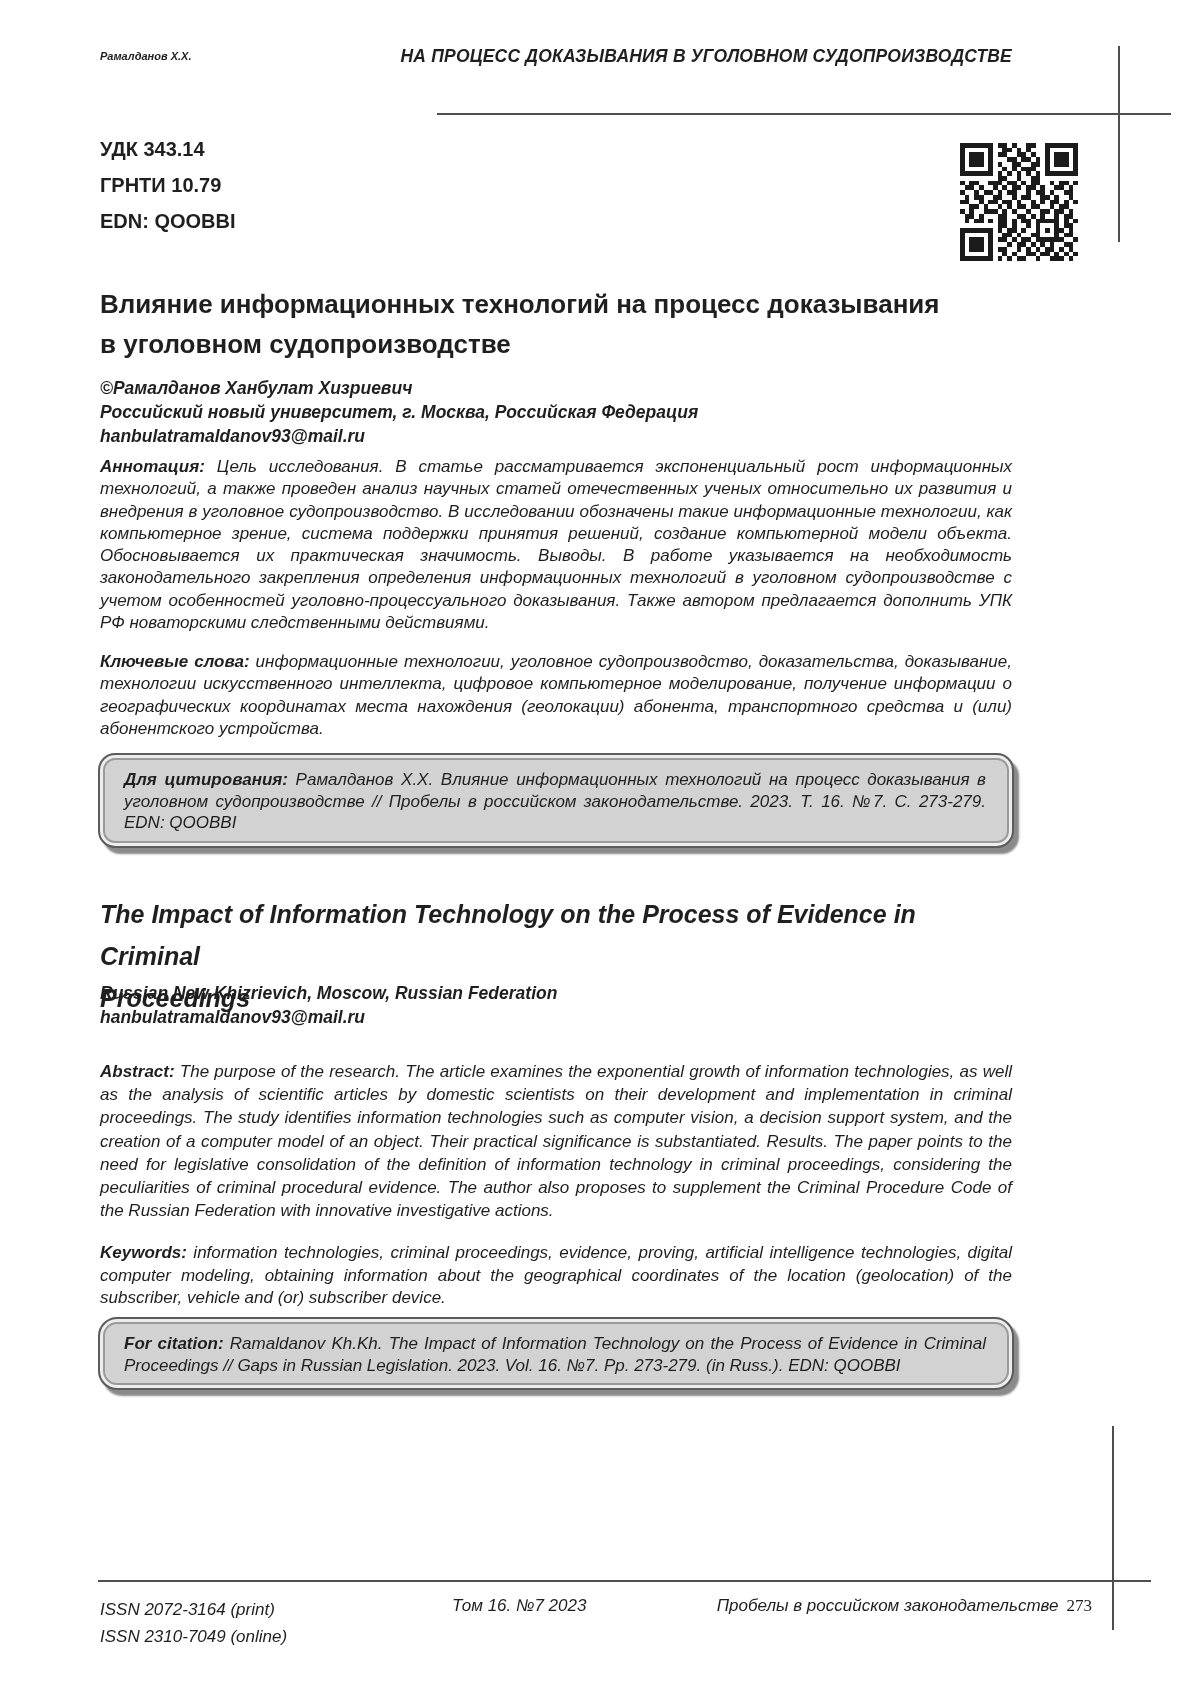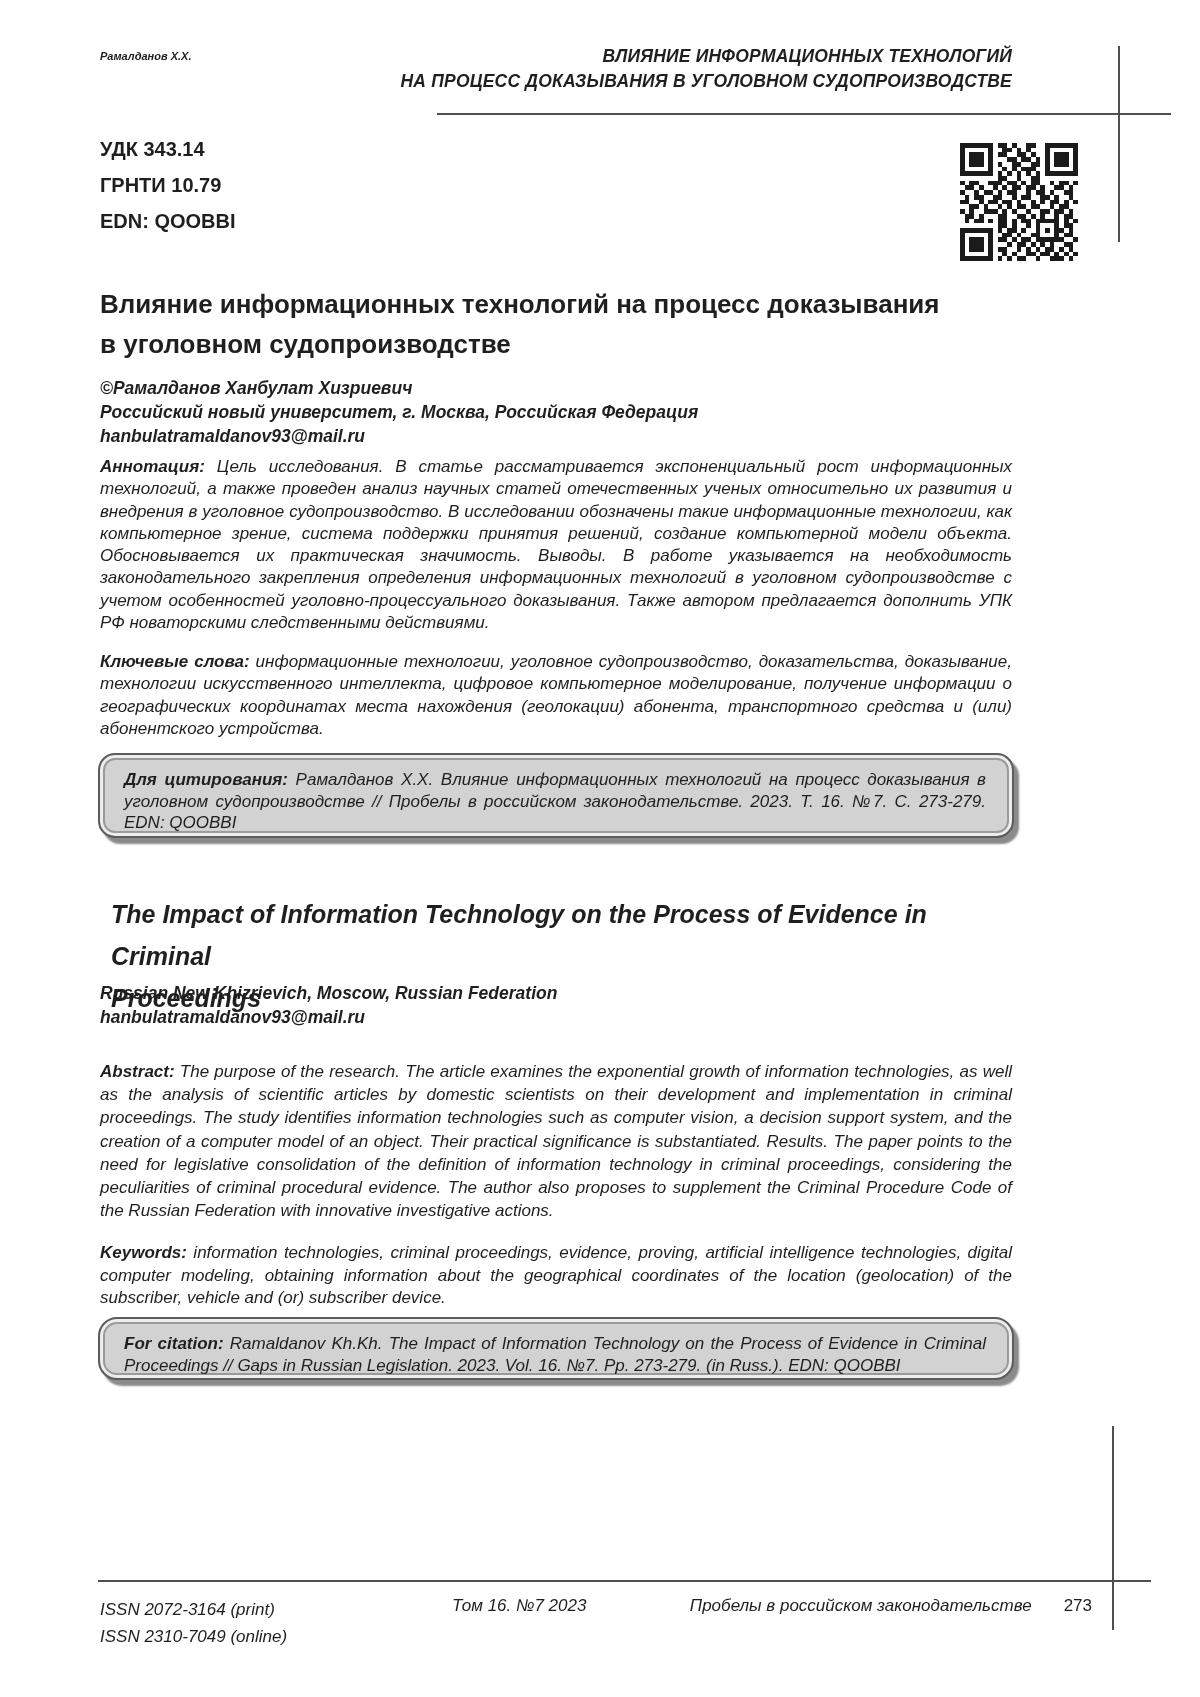--- a/index.html
+++ b/index.html
@@ -31,46 +31,45 @@
   #keywords-ru{top:651px;left:100px;width:912px;}
   
   .cite-box{
     left:98px;width:916px;box-sizing:border-box;
     background:var(--box-fill,#d2d2d2);
     border:2px solid var(--box-border,#5c5c5c);
     border-radius:17px;
     box-shadow:5px 6px 2px rgba(60,60,60,.6),
                inset 0 0 0 3px #ededed,
                inset 0 0 0 5px #9a9a9a;
-    padding:14px 26px 2px 24px;
+    padding:14px 26px 12px 24px;
     font-size:17px;font-style:italic;line-height:21.5px;text-align:justify;
   }
   .cite-box .lbl{font-weight:bold;}
   #citation-ru{top:753px;}
   #citation-en{top:1317px;border-radius:19px;}
   
-  #title-en{top:893px;left:100px;width:912px;font-size:25px;font-weight:bold;font-style:italic;line-height:42px;margin-left:11px;}
+  #title-en{top:893px;left:100px;width:912px;font-size:25px;font-weight:bold;font-style:italic;line-height:42px;}
   #authors-en{top:982px;left:100px;width:912px;font-size:17.5px;font-weight:bold;font-style:italic;line-height:23.5px;}
   #abstract-en{top:1060px;left:100px;width:912px;line-height:23.2px;}
   #keywords-en{top:1242px;left:100px;width:912px;line-height:22.5px;}
   
   #vline-bottom{left:1112px;top:1426px;width:2px;height:204px;background:var(--rule-color,#4f4f4f);}
   #footer-rule{top:1580px;left:98px;width:1053px;height:2px;background:var(--rule-color,#4f4f4f);}
   #footer{top:1596px;left:100px;width:992px;height:70px;font-size:17px;font-style:italic;}
   #footer-issn{left:0;top:0;line-height:27px;}
   #footer-volume{left:352px;top:0;}
   #footer-journal-group{right:0;top:0;display:flex;align-items:center;}
-  #footer-page-number{font-style:normal;margin-left:32px;}
+  #footer-page-number{font-style:normal;margin-left:8px;font-family:Liberation Serif, serif;}
 </style>
 </head>
 <body>
 
 <div id="header-left" class="abs">Рамалданов Х.Х.</div>
 <div id="header-right" class="abs">
-  <div>ВЛИЯНИЕ ИНФОРМАЦИОННЫХ ТЕХНОЛОГИЙ</div>
   <div>НА ПРОЦЕСС ДОКАЗЫВАНИЯ В УГОЛОВНОМ СУДОПРОИЗВОДСТВЕ</div>
 </div>
 <div id="header-rule" class="abs"></div>
 <div id="vline-top" class="abs"></div>
 
 <div id="meta" class="abs">
   <div class="meta-line">УДК 343.14</div>
   <div class="meta-line">ГРНТИ 10.79</div>
   <div class="meta-line">EDN: QOOBBI</div>
 </div>

